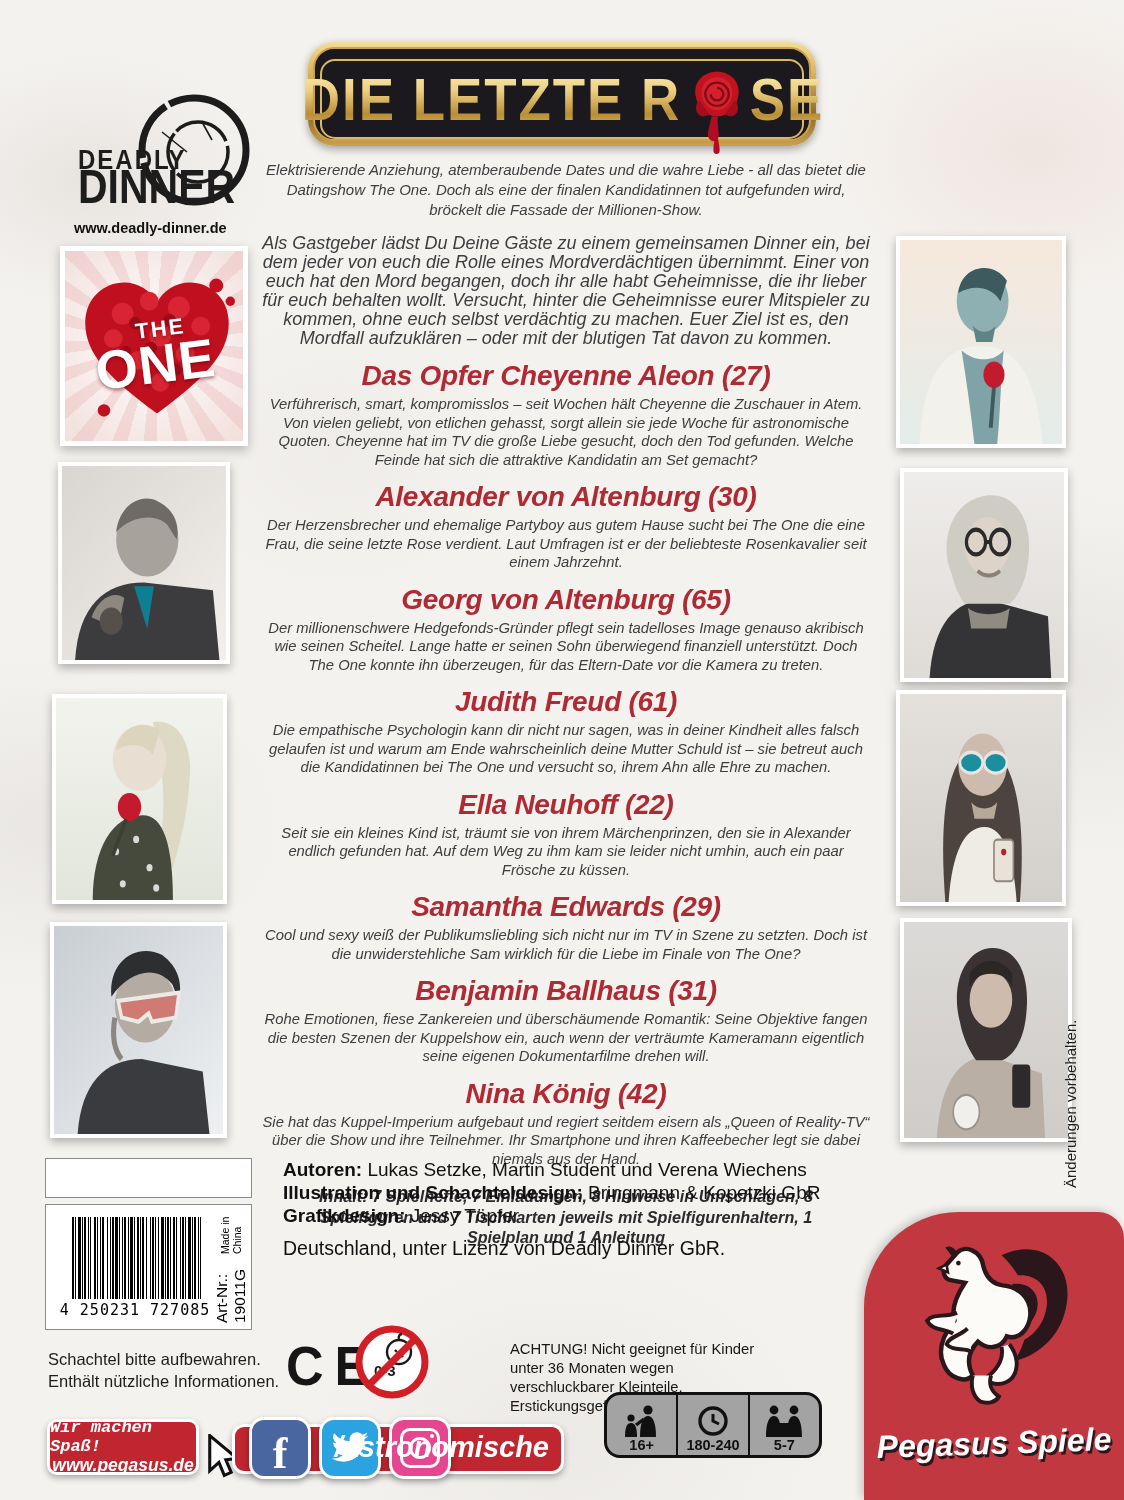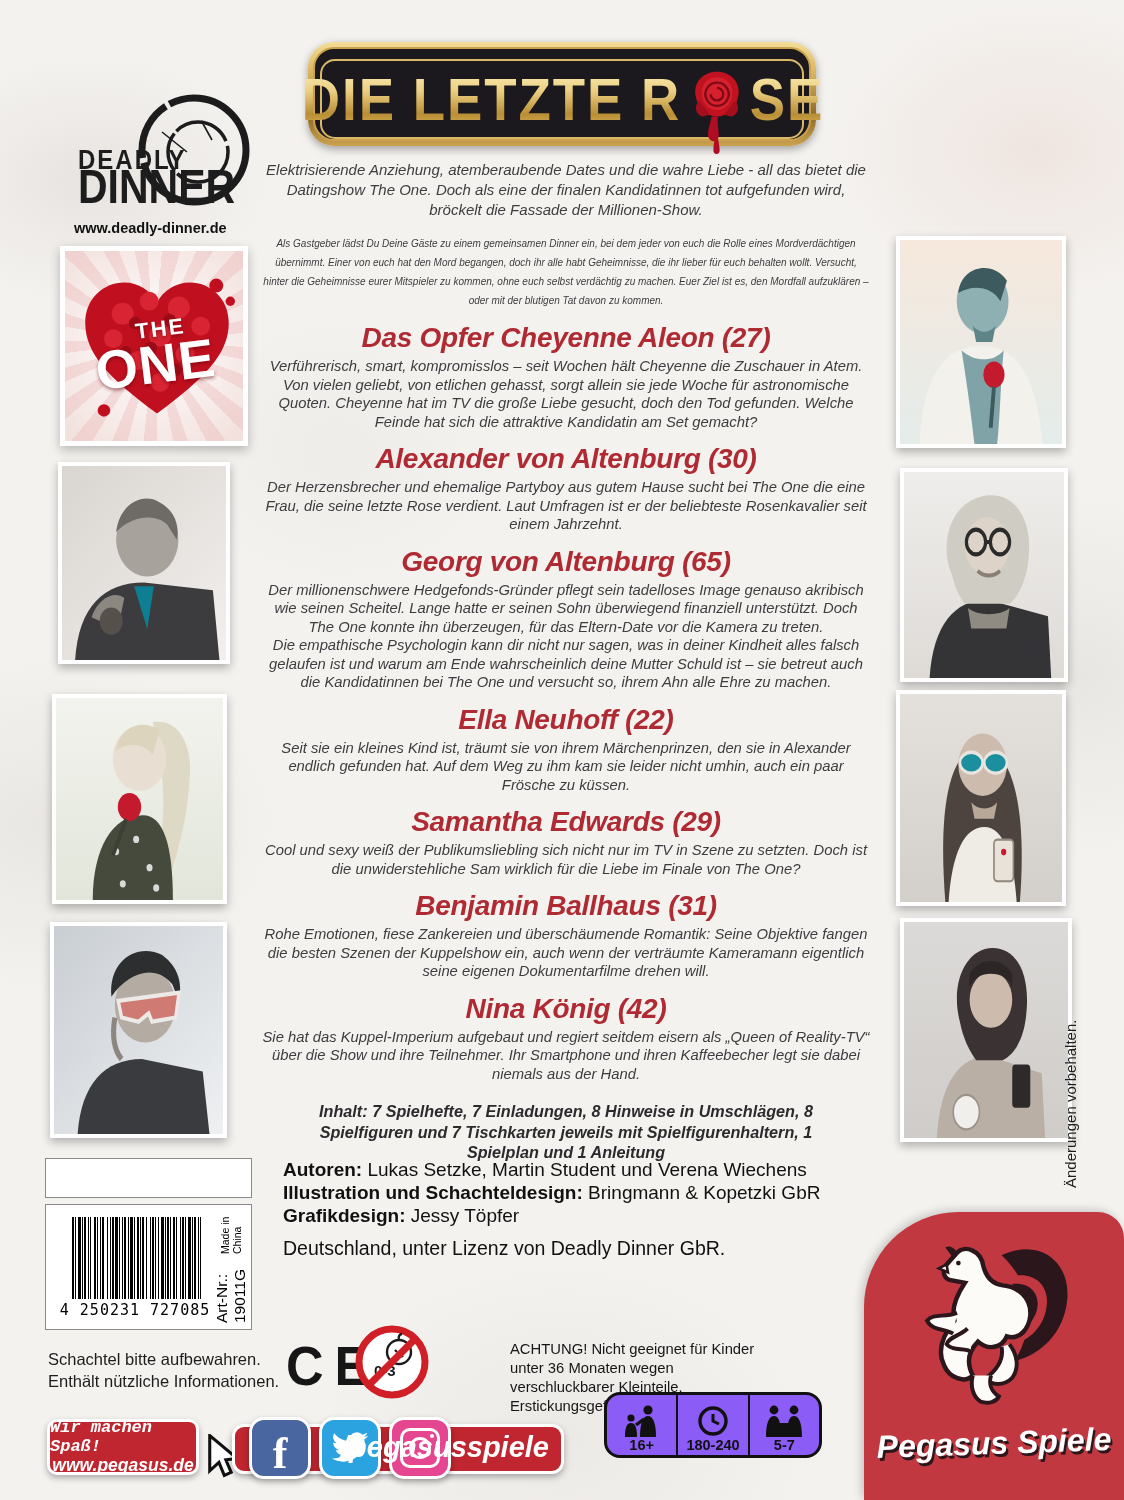--- a/index.html
+++ b/index.html
@@ -49,21 +49,21 @@
   .theone-the{font-size:22px;font-weight:bold;letter-spacing:2px;margin-left:18px;}
   .theone-one{font-size:54px;font-weight:bold;letter-spacing:1px;line-height:.8;}
 
   
   .portrait{background:#fff;padding:4px;box-sizing:border-box;box-shadow:0 4px 9px rgba(0,0,0,.28);}
   .portrait svg{display:block;width:100%;height:100%;}
 
   
   .column{left:262px;top:160px;width:608px;text-align:center;color:#3d3d3f;font-style:italic;}
   .para{font-size:15px;line-height:20px;margin:0 0 14px 0;}
-  .para2{font-size:10px;line-height:19px;margin:0;}
+  .para2{font-size:18px;line-height:19px;margin:0;}
   .char-name{color:#b02a33;font-weight:bold;font-size:28px;line-height:33px;margin:11px 0 3px 0;letter-spacing:-.3px;}
   .char-desc{font-size:14.8px;line-height:18.5px;margin:0;}
   .contents{font-size:16.2px;line-height:20.5px;font-weight:bold;color:#2b2b2d;margin:18px auto 0;width:566px;}
 
   
   .credits{left:283px;top:1158px;width:600px;color:#111;}
   .cred-line{font-size:19px;line-height:23px;}
   .cred-line b{font-weight:bold;}
   .cred-addr{font-size:19.5px;line-height:24px;margin-top:9px;}
 
@@ -99,21 +99,21 @@
       box-sizing:border-box;box-shadow:0 3px 6px rgba(0,0,0,.3);display:flex;align-items:center;justify-content:center;}
   .sq-fb{left:14px;background:#4a66a0;}
   .sq-tw{left:84px;background:#2aa3e0;}
   .sq-ig{left:154px;background:#e4468f;}
   .fb-f{color:#fff;font-size:44px;font-weight:bold;font-family:"Liberation Serif",serif;margin-top:10px;}
   .ig-frame{width:34px;height:34px;border:3px solid #fff;border-radius:10px;position:relative;}
   .ig-lens{position:absolute;left:6px;top:6px;width:16px;height:16px;border:3px solid #fff;border-radius:50%;}
   .ig-dot{position:absolute;right:3px;top:3px;width:4px;height:4px;background:#fff;border-radius:50%;}
 
   
-  .ratings{left:604px;top:1392px;width:218px;height:66px;background:#8b5cf6;border:3.5px solid #111;
+  .ratings{left:604px;top:1392px;width:218px;height:66px;background:#a3a3a3;border:3.5px solid #111;
     border-radius:16px;box-sizing:border-box;display:flex;}
   .rate-cell{flex:1;display:flex;flex-direction:column;align-items:center;justify-content:flex-end;
     padding-bottom:2px;position:relative;}
   .rate-cell + .rate-cell{border-left:2.5px solid #111;}
   .rate-label{font-size:14.5px;font-weight:bold;color:#111;line-height:15px;}
   .rate-cell svg{margin-bottom:1px;}
 
   
   .pegasus{left:864px;top:1212px;width:260px;height:288px;background:#c23840;
     border-top-left-radius:95px;border-top-right-radius:26px;box-shadow:-3px -2px 8px rgba(0,0,0,.18);}
@@ -337,20 +337,21 @@
 
   <h2 class="char-name">Das Opfer Cheyenne Aleon (27)</h2>
   <p class="char-desc">Verführerisch, smart, kompromisslos – seit Wochen hält Cheyenne die Zuschauer in Atem. Von vielen geliebt, von etlichen gehasst, sorgt allein sie jede Woche für astronomische Quoten. Cheyenne hat im TV die große Liebe gesucht, doch den Tod gefunden.  Welche Feinde hat sich die attraktive Kandidatin am Set gemacht?</p>
 
   <h2 class="char-name">Alexander von Altenburg (30)</h2>
   <p class="char-desc">Der Herzensbrecher und ehemalige Partyboy aus gutem Hause sucht bei The One die eine Frau, die seine letzte Rose verdient. Laut Umfragen ist er der beliebteste Rosenkavalier seit einem Jahrzehnt.</p>
 
   <h2 class="char-name">Georg von Altenburg (65)</h2>
   <p class="char-desc">Der millionenschwere Hedgefonds-Gründer pflegt sein tadelloses Image genauso akribisch wie seinen Scheitel. Lange hatte er seinen Sohn überwiegend finanziell unterstützt. Doch The One konnte ihn überzeugen, für das Eltern-Date vor die Kamera zu treten.</p>
 
+  <h2 class="char-name">Judith Freud (61)</h2>
   <p class="char-desc">Die empathische Psychologin kann dir nicht nur sagen, was in deiner Kindheit alles falsch gelaufen ist und warum am Ende wahrscheinlich deine Mutter Schuld ist – sie betreut auch die Kandidatinnen bei The One und versucht so, ihrem Ahn alle Ehre zu machen.</p>
 
   <h2 class="char-name">Ella Neuhoff (22)</h2>
   <p class="char-desc">Seit sie ein kleines Kind ist, träumt sie von ihrem Märchenprinzen, den sie in Alexander endlich gefunden hat. Auf dem Weg zu ihm kam sie leider nicht umhin, auch ein paar Frösche zu küssen.</p>
 
   <h2 class="char-name">Samantha Edwards (29)</h2>
   <p class="char-desc">Cool und sexy weiß der Publikumsliebling sich nicht nur im TV in Szene zu setzten. Doch ist die unwiderstehliche Sam wirklich für die Liebe im Finale von The One?</p>
 
   <h2 class="char-name">Benjamin Ballhaus (31)</h2>
   <p class="char-desc">Rohe Emotionen, fiese Zankereien und überschäumende Romantik: Seine Objektive fangen die besten Szenen der Kuppelshow ein, auch wenn der verträumte Kameramann eigentlich seine eigenen Dokumentarfilme drehen will.</p>
@@ -414,21 +415,21 @@
     <svg width="40" height="34" viewBox="0 0 24 20">
       <path d="M23 2.6c-.8.4-1.7.6-2.6.8A4.5 4.5 0 0 0 22.4.9c-.9.5-1.9.9-2.9 1.1A4.5 4.5 0 0 0 11.7 5c0 .35.04.7.1 1A12.8 12.8 0 0 1 2.5 1.2a4.5 4.5 0 0 0 1.4 6 4.4 4.4 0 0 1-2-.5v.05c0 2.2 1.5 4 3.6 4.4-.7.2-1.4.2-2 .1a4.5 4.5 0 0 0 4.2 3.1A9 9 0 0 1 1 16.2a12.7 12.7 0 0 0 6.9 2c8.3 0 12.8-6.9 12.8-12.8v-.6c.9-.6 1.6-1.4 2.3-2.2z" fill="#fff"></path>
     </svg>
   </div>
   <div class="sq sq-ig">
     <div class="ig-frame">
         <div class="ig-lens"></div>
         <div class="ig-dot"></div>
       </div>
   </div>
-  <div class="social-handle">/pegasusspiele</div>
+  <div class="social-handle">/astronomische</div>
 </div>
 
 <div class="abs ratings">
   <div class="rate-cell">
     <svg width="40" height="32" viewBox="0 0 40 32">
       <circle cx="26" cy="5" r="4.6" fill="#111"></circle>
       <path d="M18 32 C18 18 21 11 26 11 C31 11 34 18 34 32 Z" fill="#111"></path>
       <circle cx="9" cy="13" r="3.6" fill="#111"></circle>
       <path d="M3 32 C3 22 5 18 9 18 C13 18 15 22 15 32 Z" fill="#111"></path>
       <path d="M14 20 L22 14" stroke="#111" stroke-width="3.4"></path>

